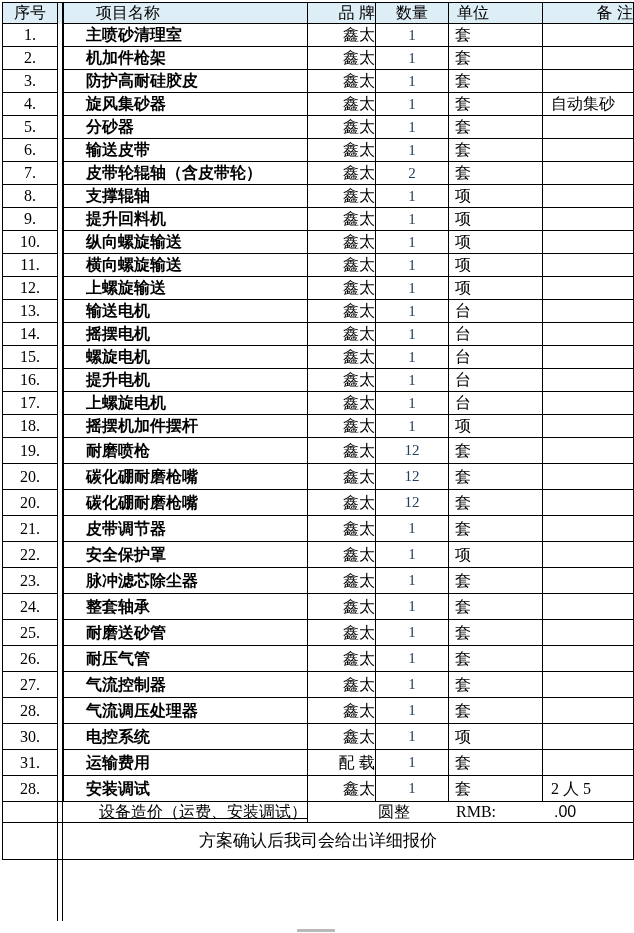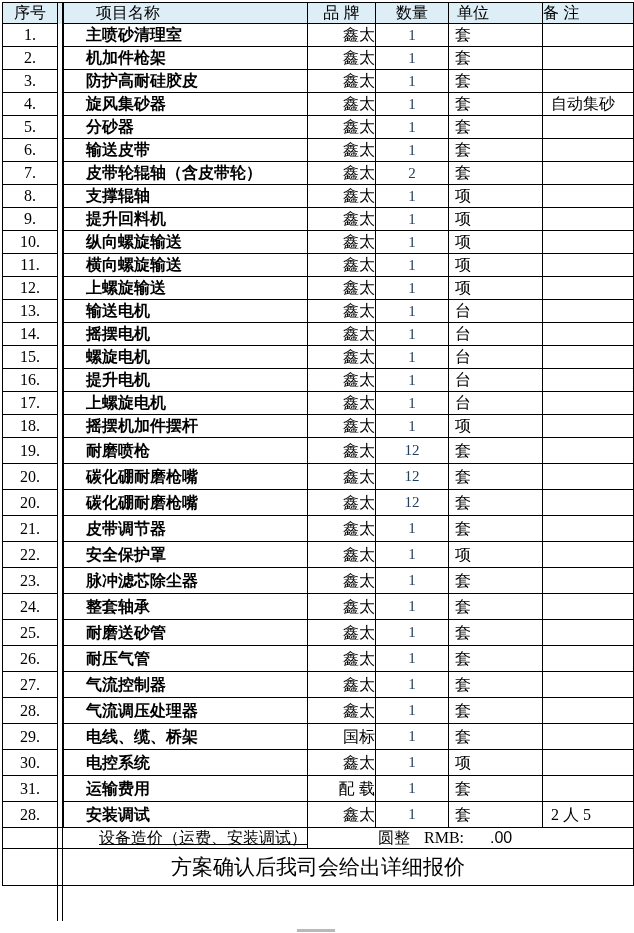--- a/index.html
+++ b/index.html
@@ -20,43 +20,43 @@
   col.c-note{width:91px;}
 
   td,th{border:1px solid var(--border);padding:0;vertical-align:middle;
     font-weight:normal;font-size:16px;line-height:1.1;overflow:hidden;
     white-space:nowrap;}
   td.sp,th.sp{border:none;background:#fff;}
 
   tr.head th{background:var(--header-bg);height:21px;}
   tr.head .h-no{text-align:center;}
   tr.head .h-name{text-align:left;padding-left:32px;}
-  tr.head .h-brand{text-align:center;}
+  tr.head .h-brand{text-align:right;}
   tr.head .h-qty{text-align:center;}
   tr.head .h-unit{text-align:left;padding-left:8px;}
-  tr.head .h-note{text-align:left;}
+  tr.head .h-note{text-align:right;}
 
   tr.data td{height:23px;}
   tr.data.tall td{height:26px;}
   td.no{text-align:center;font-family:"Liberation Serif",serif;font-size:16px;}
   td.name{text-align:left;padding-left:22px;font-weight:bold;}
   td.brand{text-align:right;}
   td.qty{text-align:center;color:var(--qty-text);
     font-family:"Liberation Serif",serif;font-size:15px;}
   td.unit{text-align:left;padding-left:6px;}
   td.note{text-align:left;padding-left:8px;font-family:"Liberation Serif",serif;}
 
   tr.cost td{height:21px;}
   td.cost-left{text-align:right;padding-left:8px;text-decoration:underline;}
   td.cost-right{padding-left:70px;}
-  .cost-line{display:flex;align-items:center;}
+  .cost-line{display:flex;align-items:center;gap:32px;}
   .rmb-label{margin-left:14px;font-family:"Liberation Serif",serif;}
   .rmb-amount{margin-left:26px;font-family:Liberation Sans, sans-serif;}
 
-  tr.noterow td{height:37px;text-align:center;font-size:21px;}
+  tr.noterow td{height:37px;text-align:center;font-size:17px;}
 
   
   .dline{position:absolute;top:2px;width:1px;height:919px;
     background:var(--border);pointer-events:none;}
   .dline.l1{left:57px;} .dline.l2{left:62px;}
 
   .page-mark{position:absolute;left:297px;top:929px;width:38px;height:3px;
     background:#b9b9b9;}
 </style>
 </head>
@@ -341,29 +341,20 @@
         <tr class="data tall">
     <td class="no">28.</td>
     <td class="sp"></td>
     <td class="name">气流调压处理器</td>
     <td class="brand">鑫太</td>
     <td class="qty">1</td>
     <td class="unit">套</td>
     <td class="note"></td>
   </tr>
         <tr class="data tall">
-    <td class="no">29.</td>
-    <td class="sp"></td>
-    <td class="name">电线、缆、桥架</td>
-    <td class="brand">国标</td>
-    <td class="qty">1</td>
-    <td class="unit">套</td>
-    <td class="note"></td>
-  </tr>
-        <tr class="data tall">
     <td class="no">30.</td>
     <td class="sp"></td>
     <td class="name">电控系统</td>
     <td class="brand">鑫太</td>
     <td class="qty">1</td>
     <td class="unit">项</td>
     <td class="note"></td>
   </tr>
         <tr class="data tall">
     <td class="no">31.</td>

